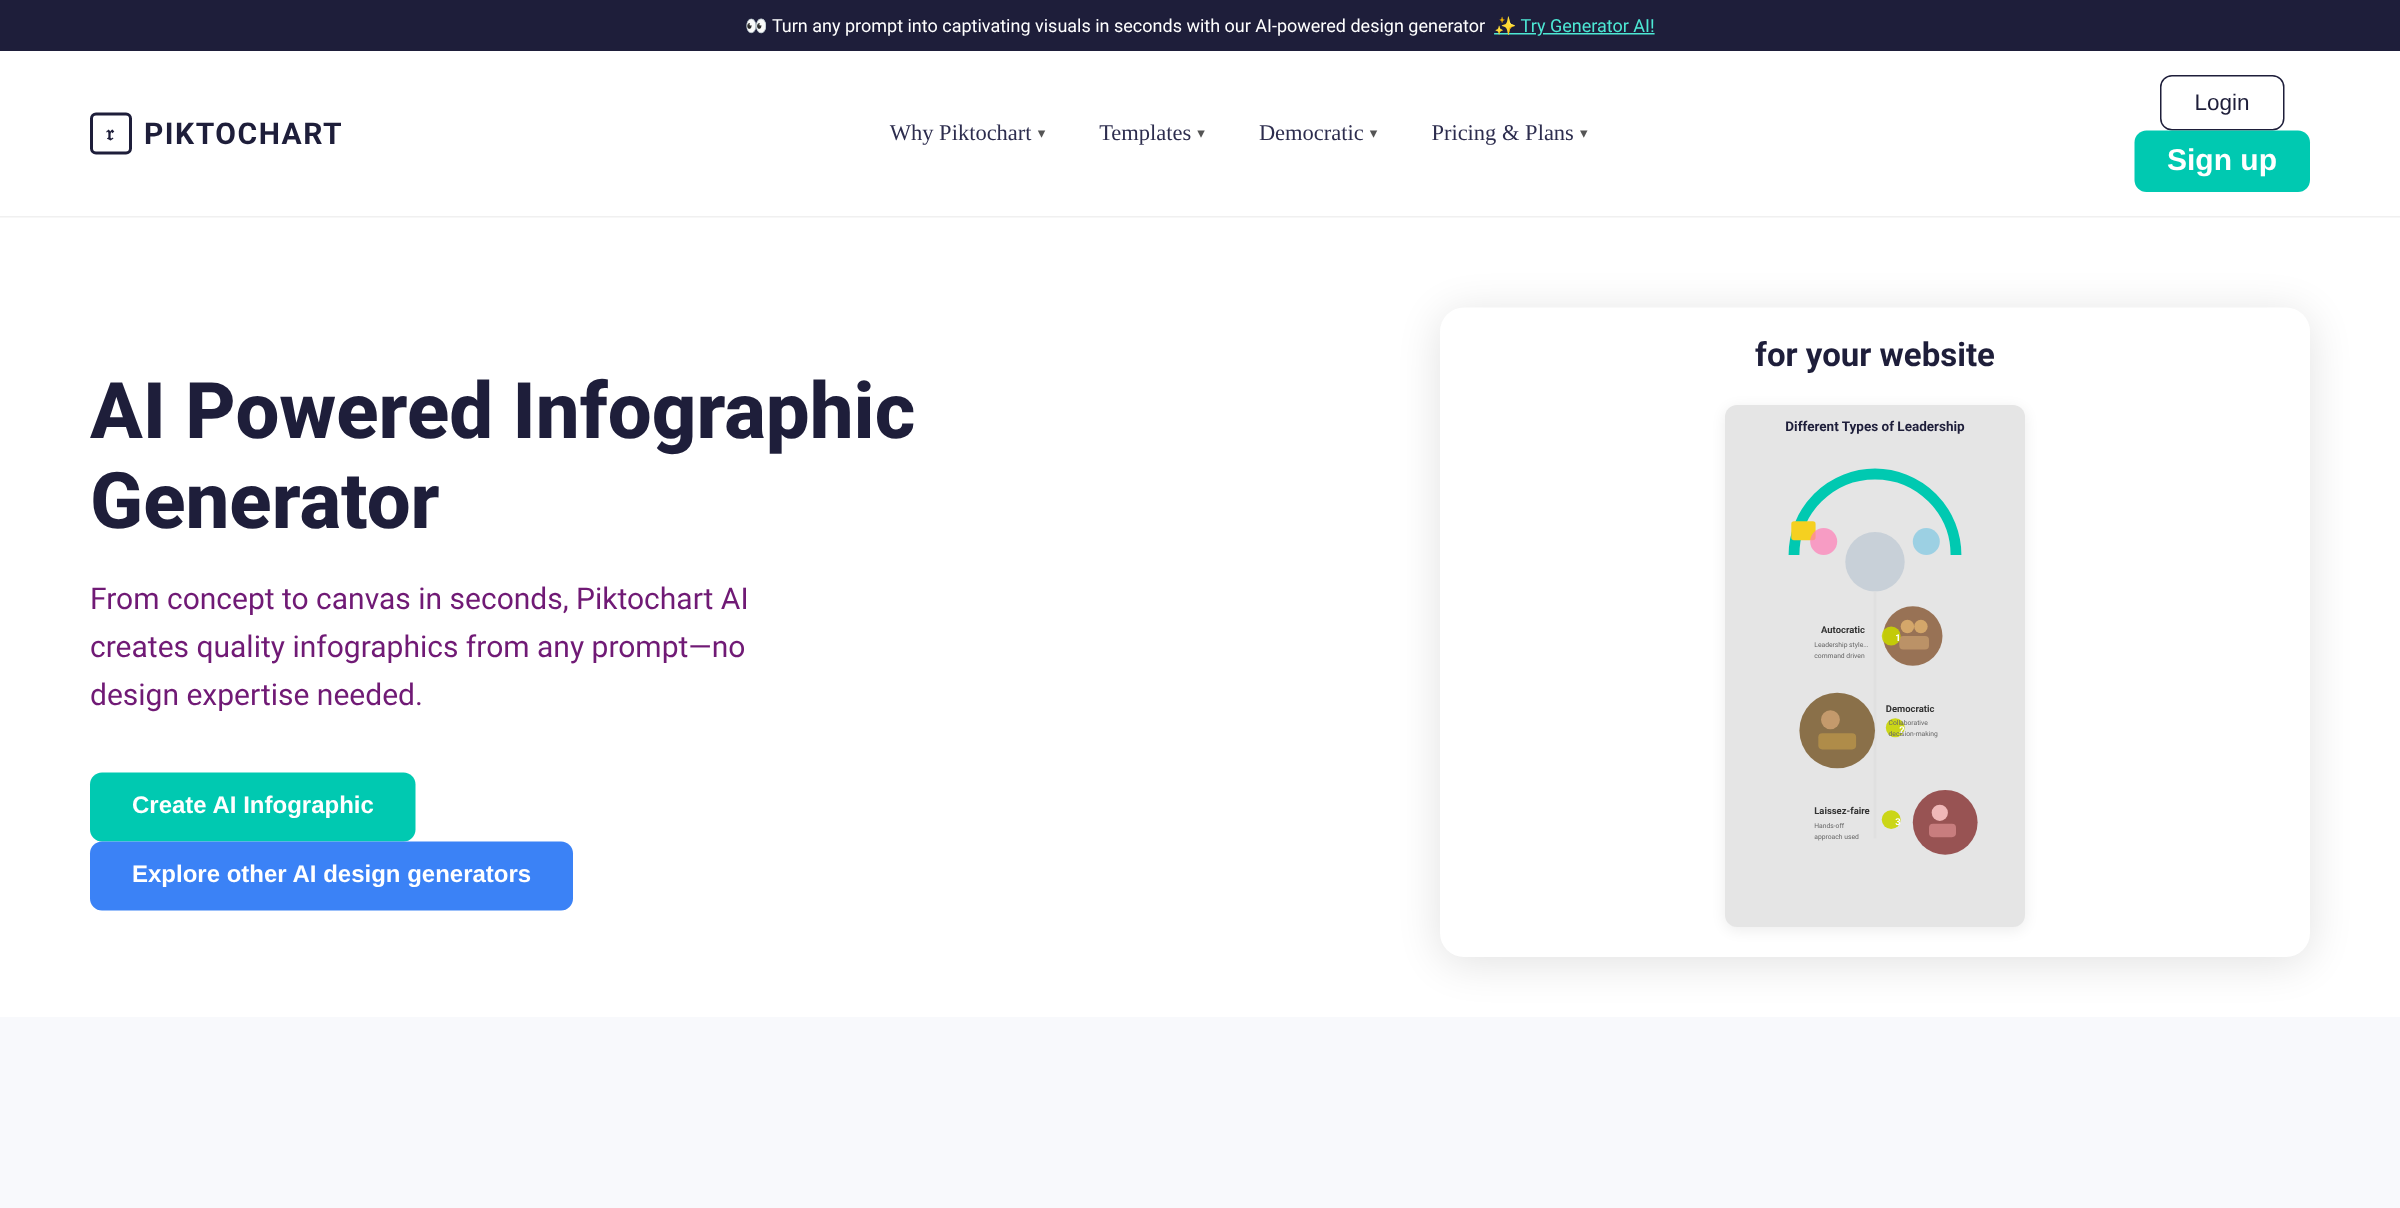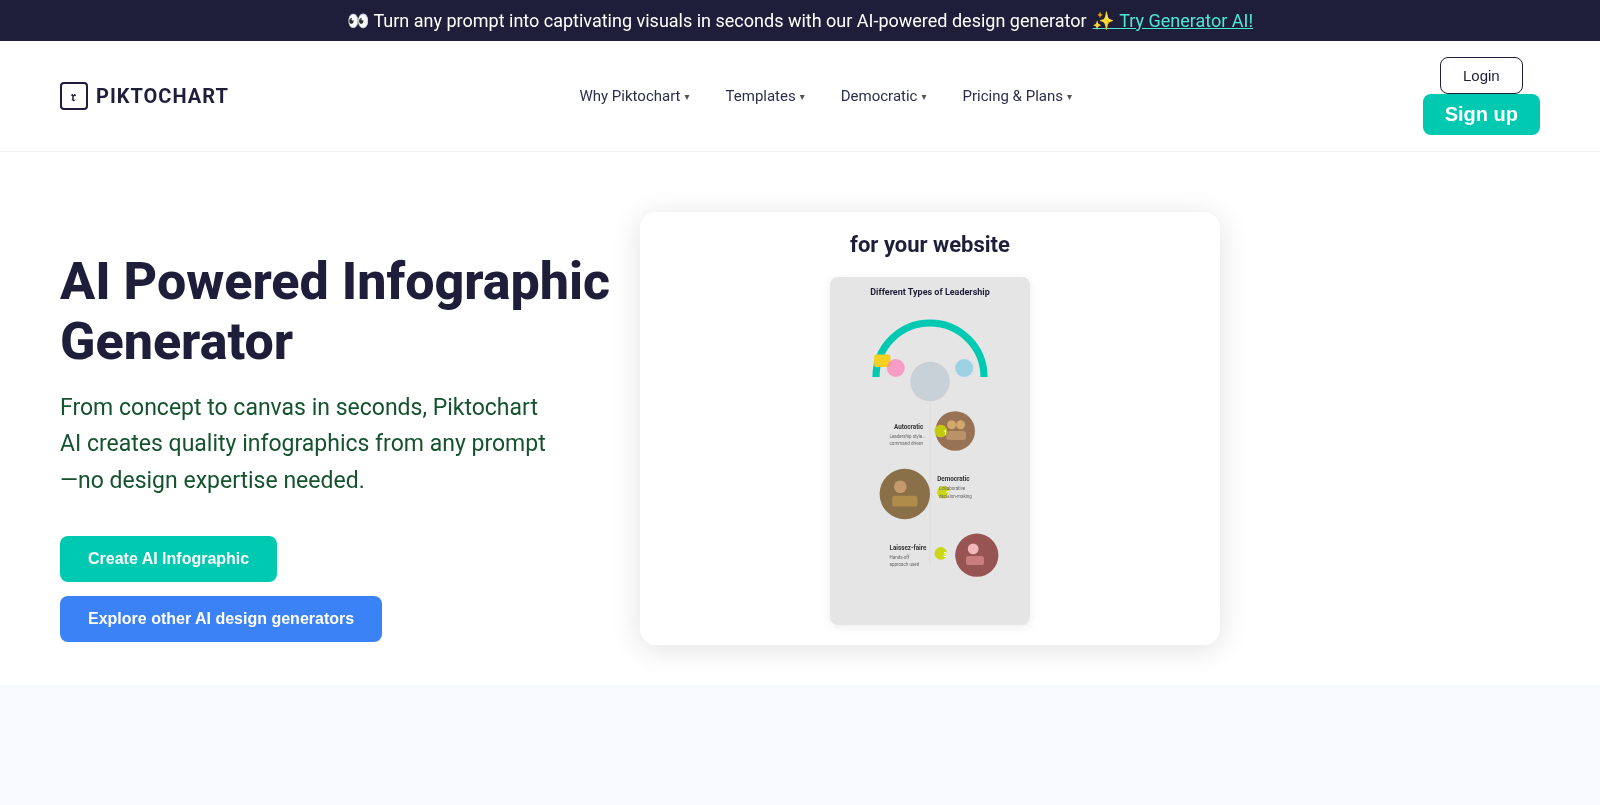--- a/index.html
+++ b/index.html
@@ -4,21 +4,21 @@
   <style>
     * { margin: 0; padding: 0; box-sizing: border-box; }
     body { font-family: -apple-system, BlinkMacSystemFont, 'Segoe UI', Roboto, sans-serif; background: #fff; overflow-x: hidden; }
 
     
     .top-banner {
       background: #1e1e3a;
       color: #fff;
       text-align: center;
       padding: 10px 20px;
-      font-size: 18px;
+      font-size: 12px;
       display: flex;
       align-items: center;
       justify-content: center;
       gap: 6px;
     }
     .top-banner a {
       color: #4de8d4;
       text-decoration: underline;
       cursor: pointer;
     }
@@ -50,20 +50,21 @@
       align-items: center;
       justify-content: center;
       font-size: 14px;
       font-weight: 900;
       color: #1e1e3a;
     }
     .nav-links {
       display: flex;
       align-items: center;
       gap: 8px;
+      font-family: Liberation Serif, serif;
     }
     .nav-item {
       display: flex;
       align-items: center;
       gap: 4px;
       padding: 8px 14px;
       font-size: 15px;
       color: #2d2d4e;
       cursor: pointer;
       border-radius: 6px;
@@ -115,30 +116,29 @@
       padding-top: 40px;
     }
     .hero-title {
       font-size: 52px;
       font-weight: 800;
       color: #1e1e3a;
       line-height: 1.15;
       margin-bottom: 18px;
     }
     .hero-subtitle {
-      font-size: 23px;
-      color: #14532d;
+      font-size: 20px;
+      color: #701a75;
       line-height: 1.6;
       margin-bottom: 36px;
       max-width: 500px;
     }
     .hero-buttons {
       display: flex;
       flex-direction: column;
-      gap: 14px;
       align-items: flex-start;
     }
     .btn-primary {
       padding: 14px 28px;
       background: #00c9b1;
       color: #fff;
       border: none;
       border-radius: 8px;
       font-size: 16px;
       font-weight: 600;
@@ -152,21 +152,21 @@
       border-radius: 8px;
       font-size: 16px;
       font-weight: 600;
       cursor: pointer;
     }
 
     
     .hero-right {
       flex: 1;
       display: flex;
-      justify-content: flex-start;
+      justify-content: flex-end;
       align-items: flex-start;
       padding-top: 0;
       position: relative;
     }
     .preview-card {
       background: #fff;
       border-radius: 16px;
       box-shadow: 0 4px 30px rgba(0,0,0,0.12);
       width: 580px;
       min-height: 360px;

